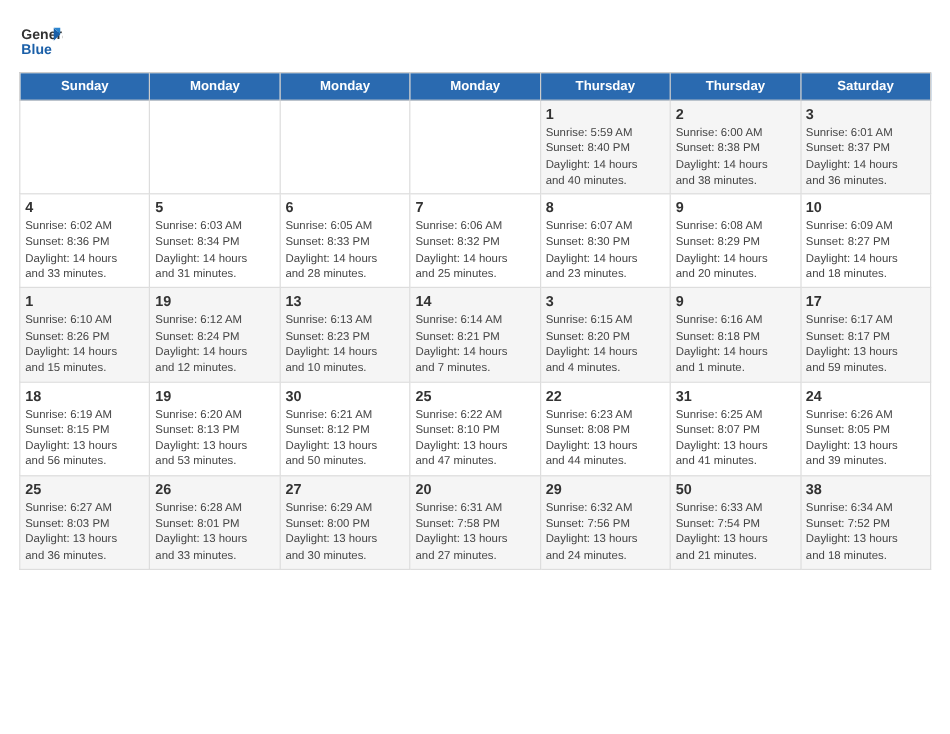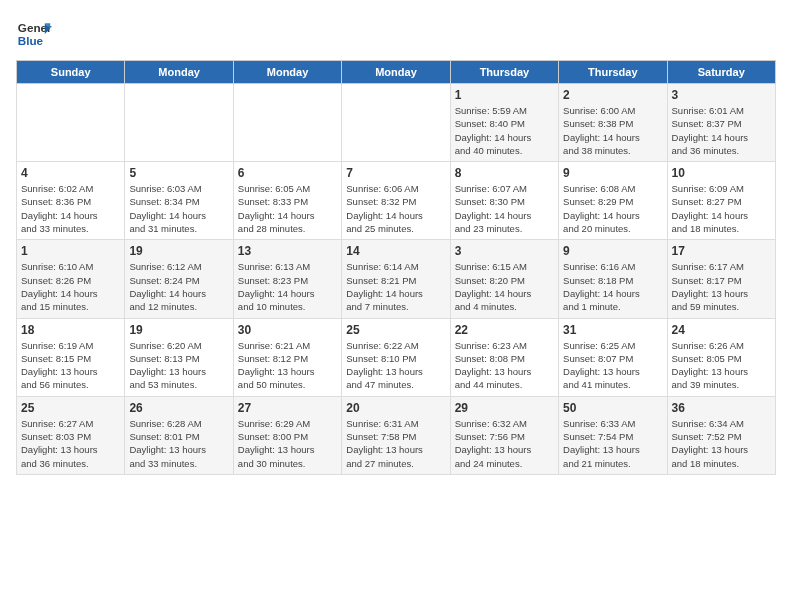--- a/index.html
+++ b/index.html
@@ -239,18 +239,18 @@
         </td>
         <td>
           <span class="day-number">29</span>
           <div class="day-info">Sunrise: 6:32 AM<br>Sunset: 7:56 PM<br>Daylight: 13 hours<br>and 24 minutes.</div>
         </td>
         <td>
           <span class="day-number">50</span>
           <div class="day-info">Sunrise: 6:33 AM<br>Sunset: 7:54 PM<br>Daylight: 13 hours<br>and 21 minutes.</div>
         </td>
         <td>
-          <span class="day-number">36</span>
+          <span class="day-number">38</span>
           <div class="day-info">Sunrise: 6:34 AM<br>Sunset: 7:52 PM<br>Daylight: 13 hours<br>and 18 minutes.</div>
         </td>
       </tr>
     </tbody>
 </table>
 
 </body></html>

